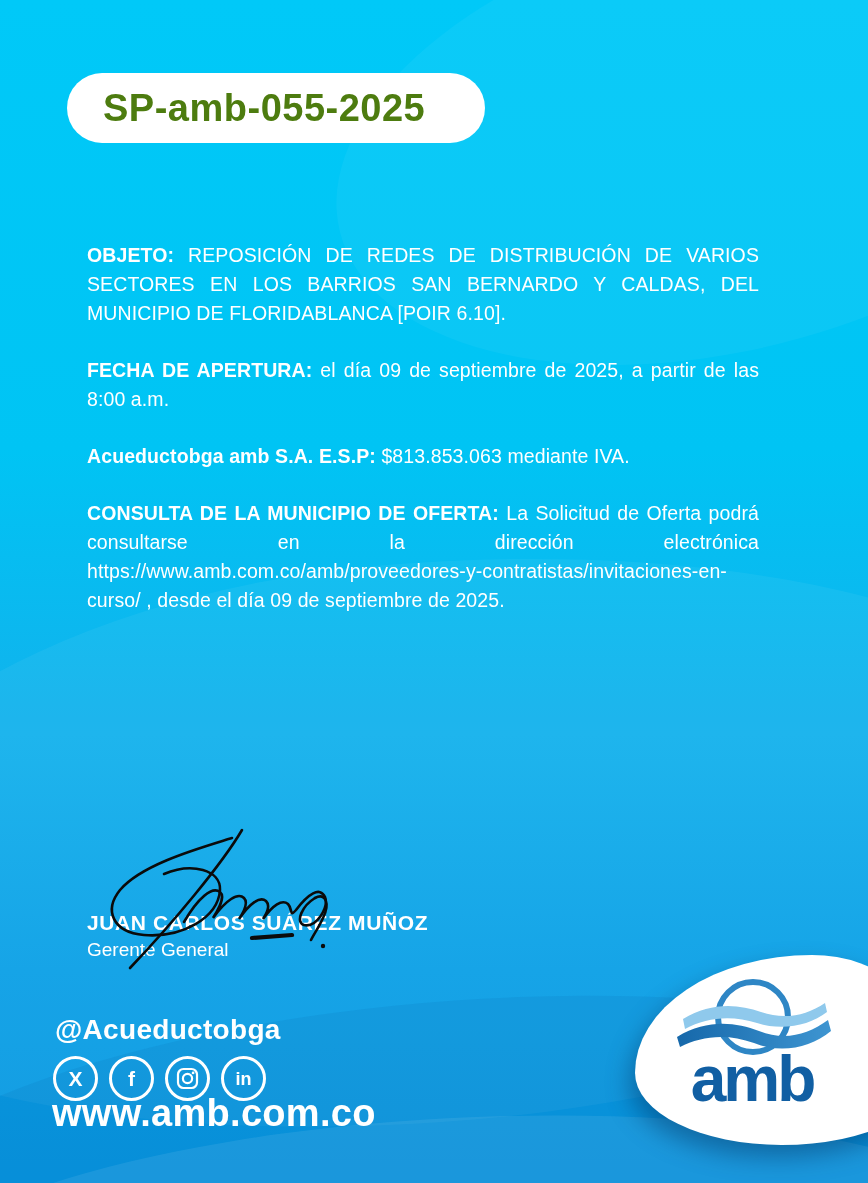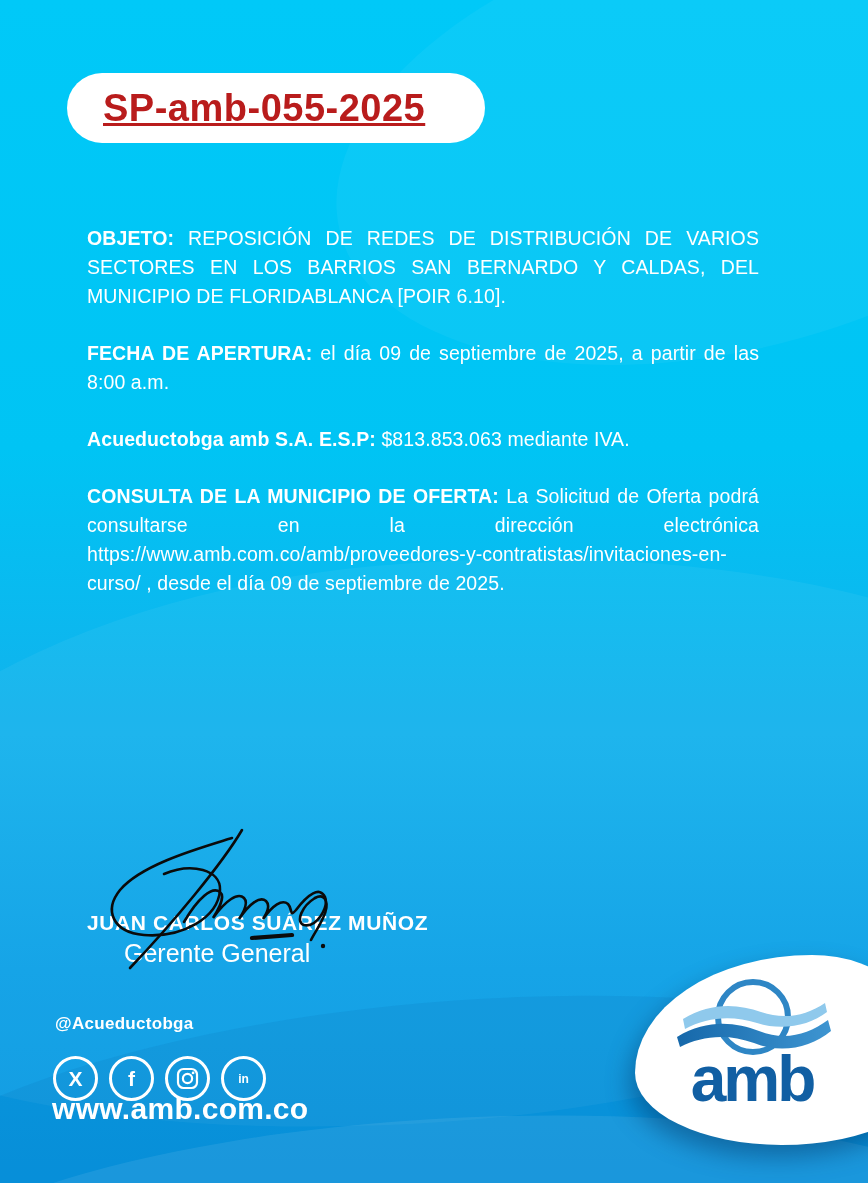--- a/index.html
+++ b/index.html
@@ -18,43 +18,43 @@
   .wave-c{top:1000px;left:-180px;width:1300px;height:430px;border-radius:50%;
           background:rgba(10,110,180,.16);transform:rotate(-4deg);}
   .wave-d{top:1118px;left:-120px;width:1150px;height:320px;border-radius:50%;
           background:rgba(255,255,255,.08);transform:rotate(-3deg);}
 
   .badge{
     position:absolute;z-index:2;left:67px;top:73px;width:418px;height:70px;
     background:#ffffff;border-radius:36px;display:flex;align-items:center;
     padding-left:36px;box-sizing:border-box;
   }
-  .badge span{font-size:38px;font-weight:bold;color:#b91c1c;letter-spacing:.5px;text-decoration:underline;}
+  .badge span{font-size:38px;font-weight:bold;color:#4d7c0f;letter-spacing:.5px;}
 
   .body-text{
     position:absolute;z-index:2;left:87px;top:224px;width:672px;color:#ffffff;
   }
-  .para{margin:0 0 28px 0;font-size:19.5px;line-height:29px;text-align:justify;letter-spacing:.1px;}
+  .para{margin:17px 0 28px 0;font-size:19.5px;line-height:29px;text-align:justify;letter-spacing:.1px;}
   .para b{font-weight:bold;}
 
   .sig-svg{position:absolute;z-index:3;left:80px;top:826px;}
   .sig-name{position:absolute;z-index:2;left:87px;top:911px;color:#fff;
             font-size:21px;font-weight:bold;letter-spacing:.6px;}
-  .sig-title{position:absolute;z-index:2;left:87px;top:939px;color:#fff;font-size:25px;margin-left:37px;}
+  .sig-title{position:absolute;z-index:2;left:87px;top:939px;color:#fff;font-size:19px;}
 
   .handle{position:absolute;z-index:2;left:55px;top:1014px;color:#fff;
-          font-size:17px;font-weight:bold;letter-spacing:.3px;}
+          font-size:28px;font-weight:bold;letter-spacing:.3px;}
   .social-row{position:absolute;z-index:2;left:53px;top:1056px;display:flex;gap:11px;}
   .social-circle{width:45px;height:45px;border:3px solid #fff;border-radius:50%;
                  box-sizing:border-box;display:flex;align-items:center;justify-content:center;
                  color:#fff;cursor:pointer;}
   .social-circle .glyph{font-weight:bold;font-size:21px;line-height:1;}
-  .social-circle .glyph.small{font-size:12px;}
+  .social-circle .glyph.small{font-size:18px;}
   .website{position:absolute;z-index:2;left:52px;top:1092px;color:#fff;
-           font-size:30px;font-weight:bold;letter-spacing:.3px;}
+           font-size:38px;font-weight:bold;letter-spacing:.3px;}
 
   .blob{
     position:absolute;z-index:2;left:635px;top:955px;width:305px;height:190px;
     background:#ffffff;
     border-radius:58% 42% 52% 48% / 62% 58% 42% 38%;
     filter:drop-shadow(-5px 12px 12px rgba(0,35,80,.40));
   }
   .logo-svg{position:absolute;left:28px;top:20px;}
 </style>
 </head>

